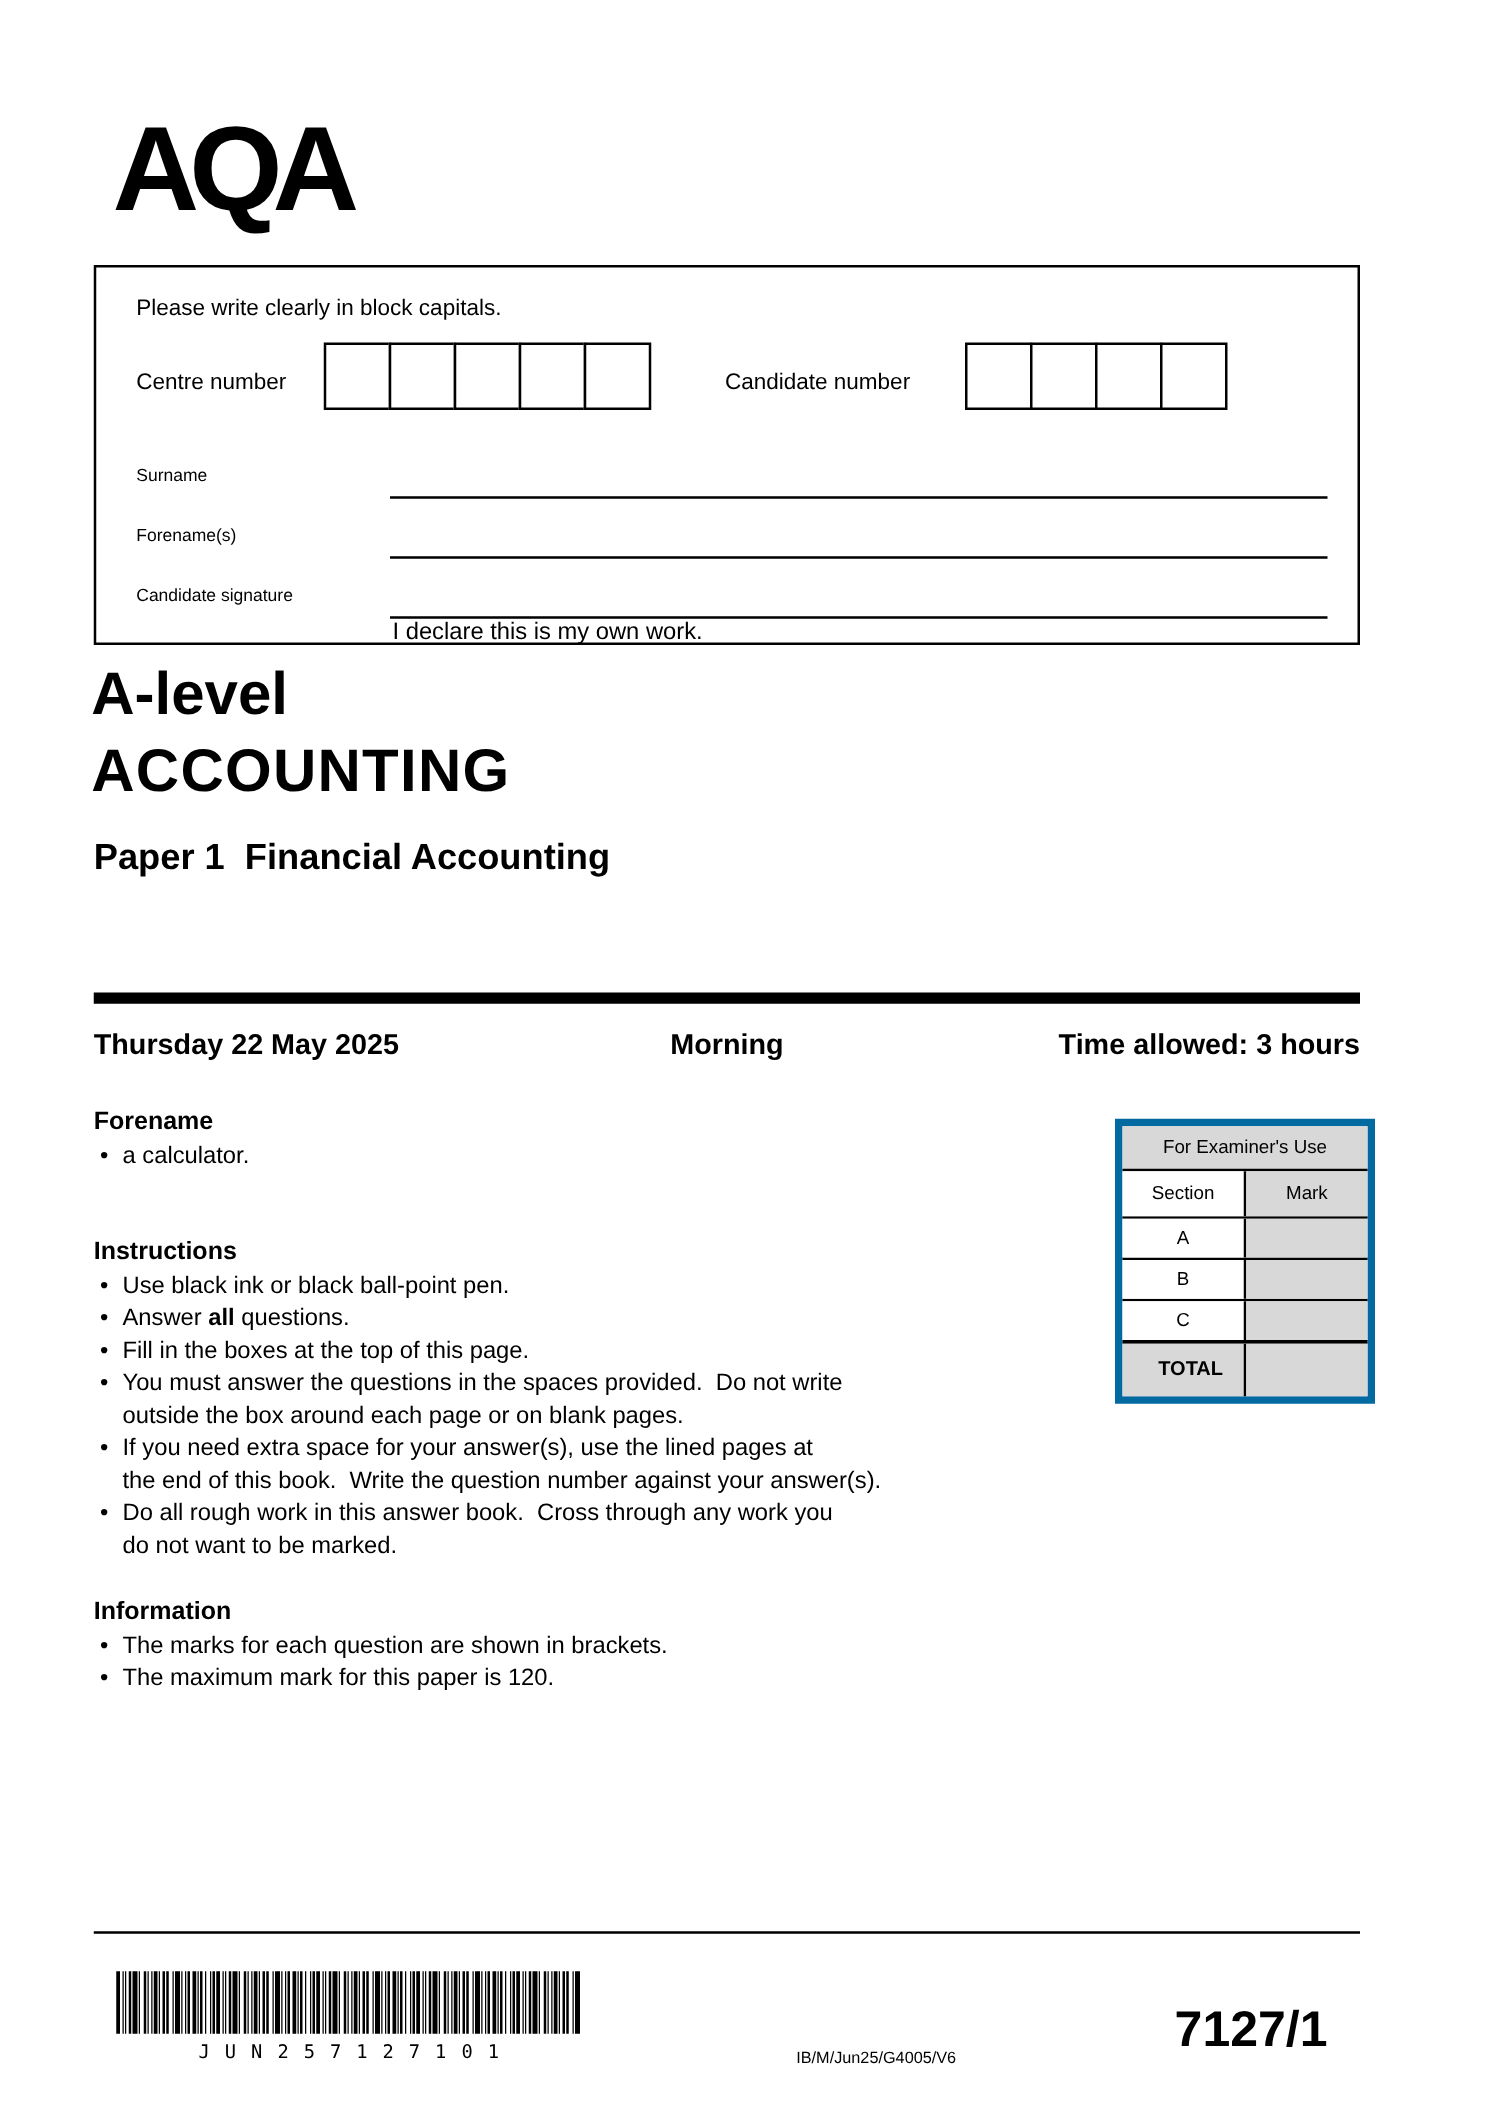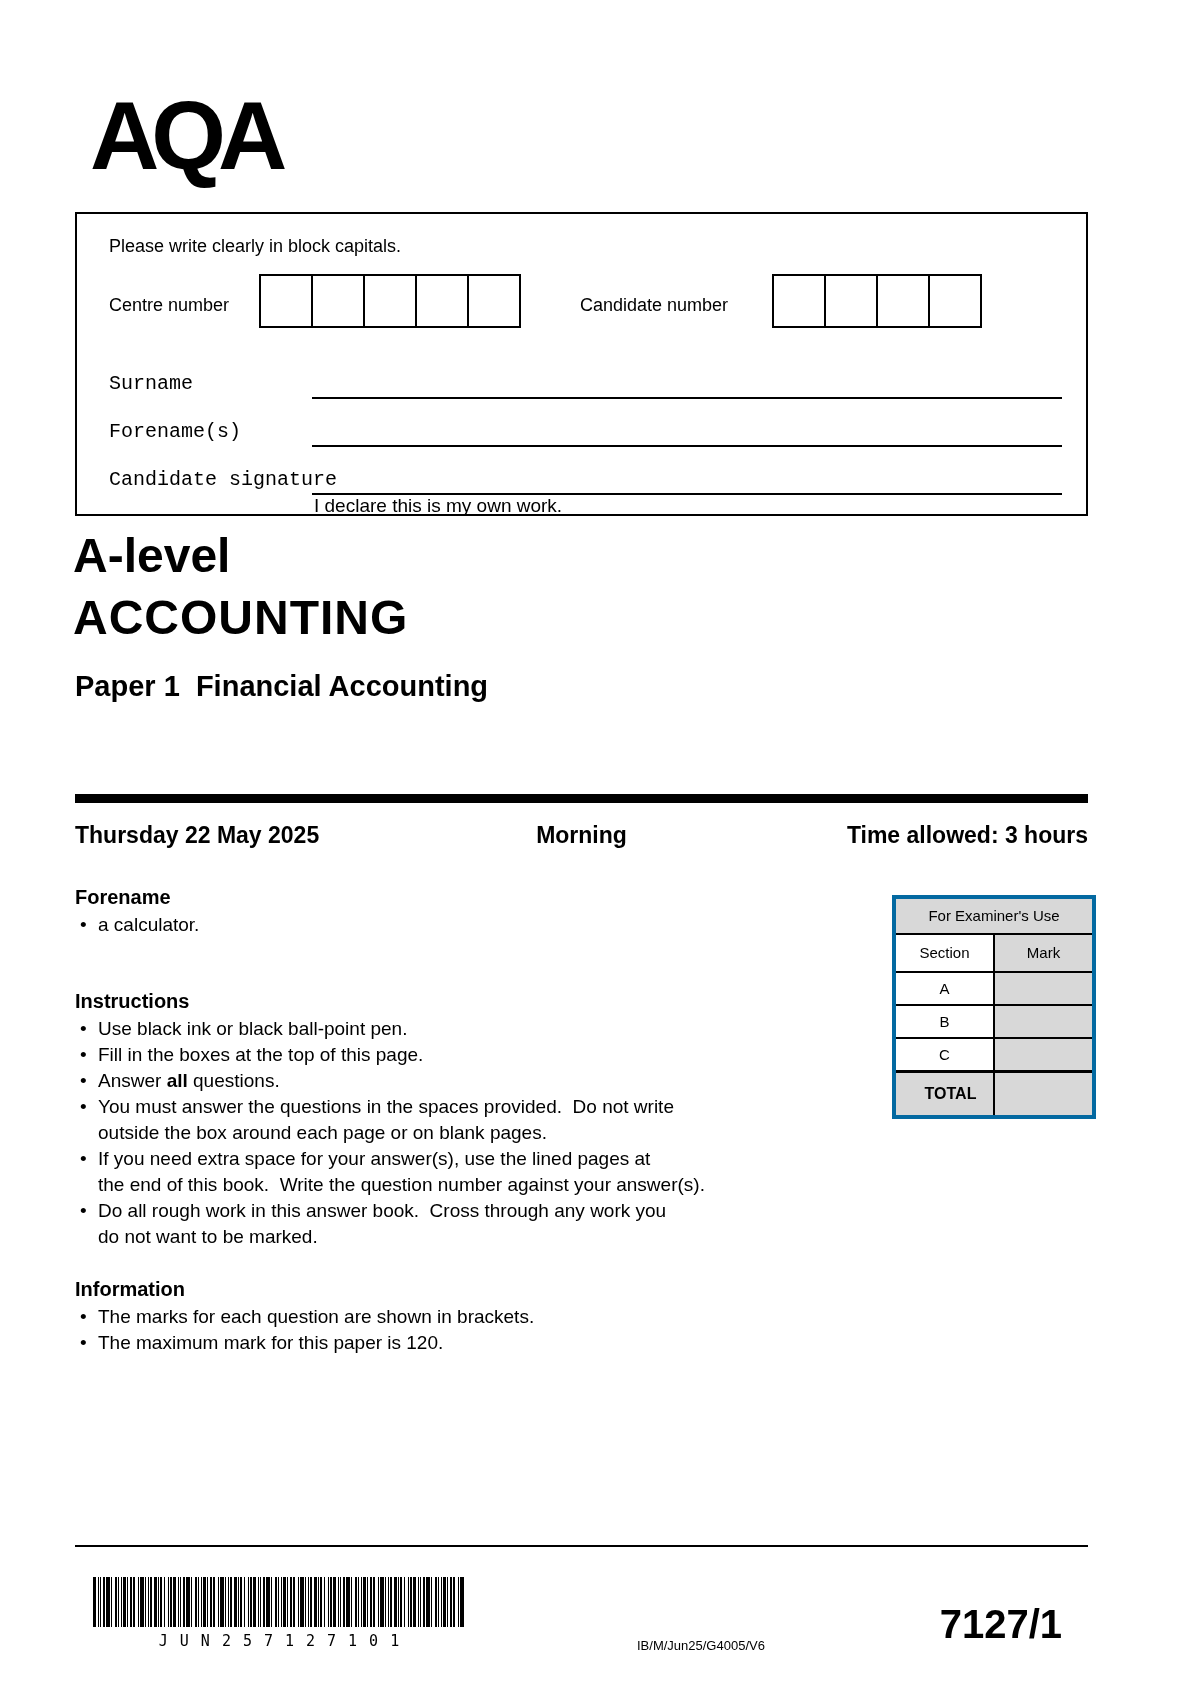--- a/index.html
+++ b/index.html
@@ -11,21 +11,21 @@
   .logo{left:90px;top:88px;font-size:96px;font-weight:bold;letter-spacing:-8px;line-height:1;}
 
   
   .candidate-box{left:75px;top:212px;width:1009px;height:300px;border:2px solid #000;}
   .cb-note{left:32px;top:22px;font-size:18px;}
   .cb-label{font-size:18px;}
   .numrow-label{top:64px;height:54px;line-height:54px;}
   .cells{top:60px;display:flex;}
   .cell{width:50px;height:50px;border:2px solid #000;background:#fff;}
   .cell + .cell{margin-left:-2px;}
-  .field-label{font-size:20px;font-family:Liberation Mono, monospace;}
+  .field-label{font-size:14px;}
   .wline{border-bottom:2px solid #000;height:2px;width:750px;left:235px;}
   .declaration{left:237px;top:281px;font-size:19px;}
 
   
   .t-qual{left:73px;top:530px;font-size:48px;font-weight:600;line-height:1.1;}
   .t-subj{left:73px;top:592px;font-size:48px;font-weight:600;line-height:1.1;letter-spacing:1px;}
   .t-paper{left:75px;top:670px;font-size:29px;font-weight:600;white-space:pre;}
 
   .rule{left:75px;top:794px;width:1013px;height:9px;background:#000;}
 
@@ -39,21 +39,21 @@
   .sec-materials{left:75px;top:884px;}
   .sec-instructions{left:75px;top:988px;}
   .sec-information{left:75px;top:1276px;width:760px;}
   .sec-h{font-size:20px;font-weight:bold;line-height:26px;margin:0;}
   .sec-p{font-size:19px;line-height:26px;margin:0;}
   ul.blist{list-style:none;margin:2px 0 0;padding:0;}
   ul.blist li{position:relative;padding-left:23px;line-height:26px;font-size:19px;white-space:pre-wrap;}
   ul.blist li::before{content:"\2022";position:absolute;left:5px;top:0;}
 
   
-  .extable{left:892px;top:895px;width:196px;border:4px solid #0369a1;font-size:15px;text-align:center;}
+  .extable{left:892px;top:895px;width:196px;border:6px solid #0369a1;font-size:15px;text-align:center;}
   .ex-title{height:34px;line-height:34px;background:#d8d8d8;border-bottom:2px solid #000;}
   .ex-row{display:flex;height:36px;line-height:36px;}
   .ex-row.small{height:31px;line-height:31px;}
   .ex-row + .ex-row{border-top:2px solid #000;}
   .ex-cell{flex:1;}
   .ex-cell.first{border-right:2px solid #000;background:#fff;}
   .ex-cell.shade{background:#d8d8d8;}
   .ex-total{display:flex;height:42px;line-height:42px;border-top:3px solid #000;font-weight:bold;font-size:16px;}
   .ex-total .ex-cell{background:#d8d8d8;padding-left:12px;}
 
@@ -118,22 +118,22 @@
   <h3 class="sec-h">Forename</h3>
   <ul class="blist">
       <li>a calculator.</li>
     </ul>
 </div>
 
 <div class="abs section sec-instructions">
   <h3 class="sec-h">Instructions</h3>
   <ul class="blist">
       <li>Use black ink or black ball-point pen.</li>
+      <li>Answer <b>all</b> questions.</li>
       <li>Fill in the boxes at the top of this page.</li>
-      <li>Answer <b>all</b> questions.</li>
       <li>You must answer the questions in the spaces provided.  Do not write
 outside the box around each page or on blank pages.</li>
       <li>If you need extra space for your answer(s), use the lined pages at
 the end of this book.  Write the question number against your answer(s).</li>
       <li>Do all rough work in this answer book.  Cross through any work you
 do not want to be marked.</li>
     </ul>
 </div>
 
 <div class="abs section sec-information">

